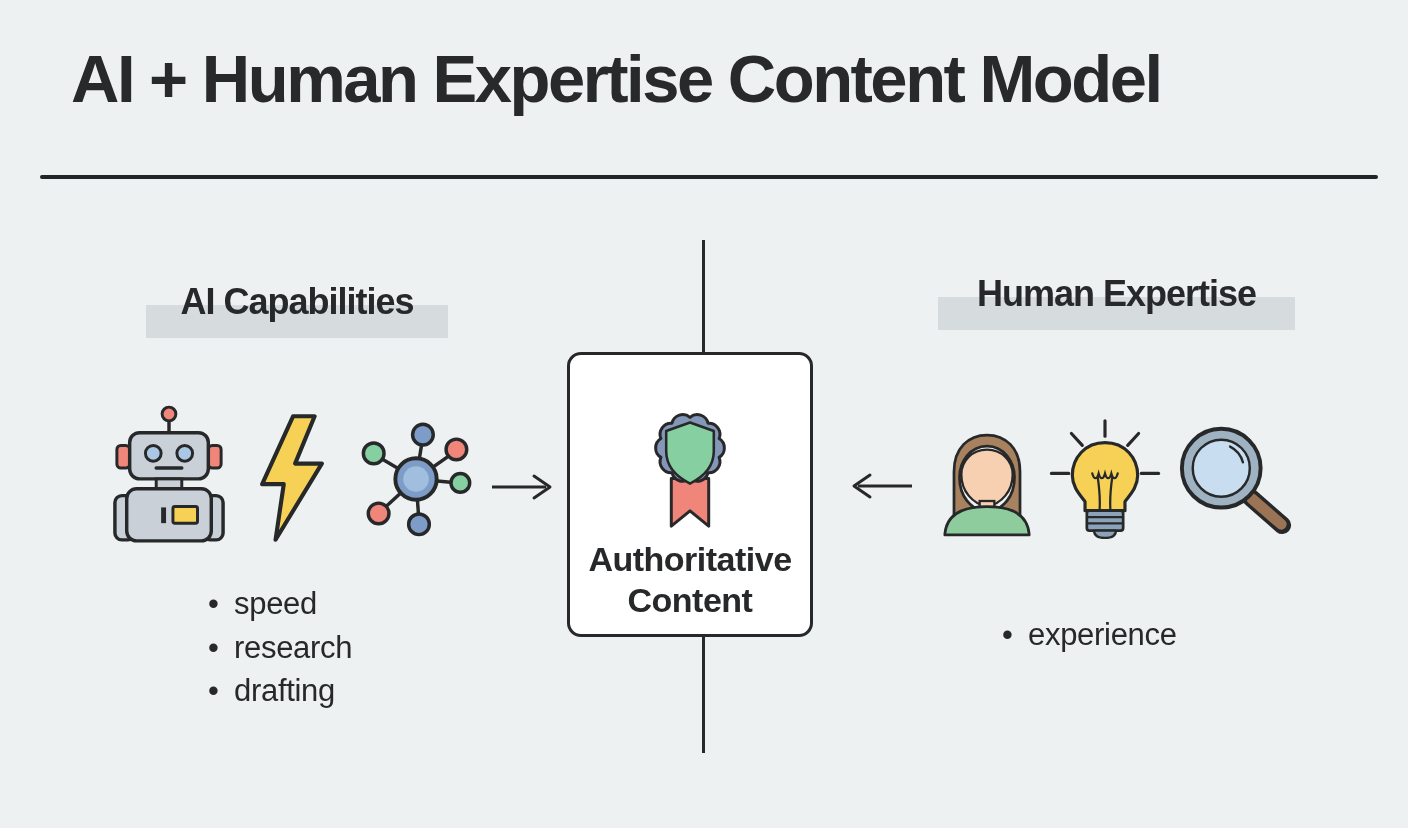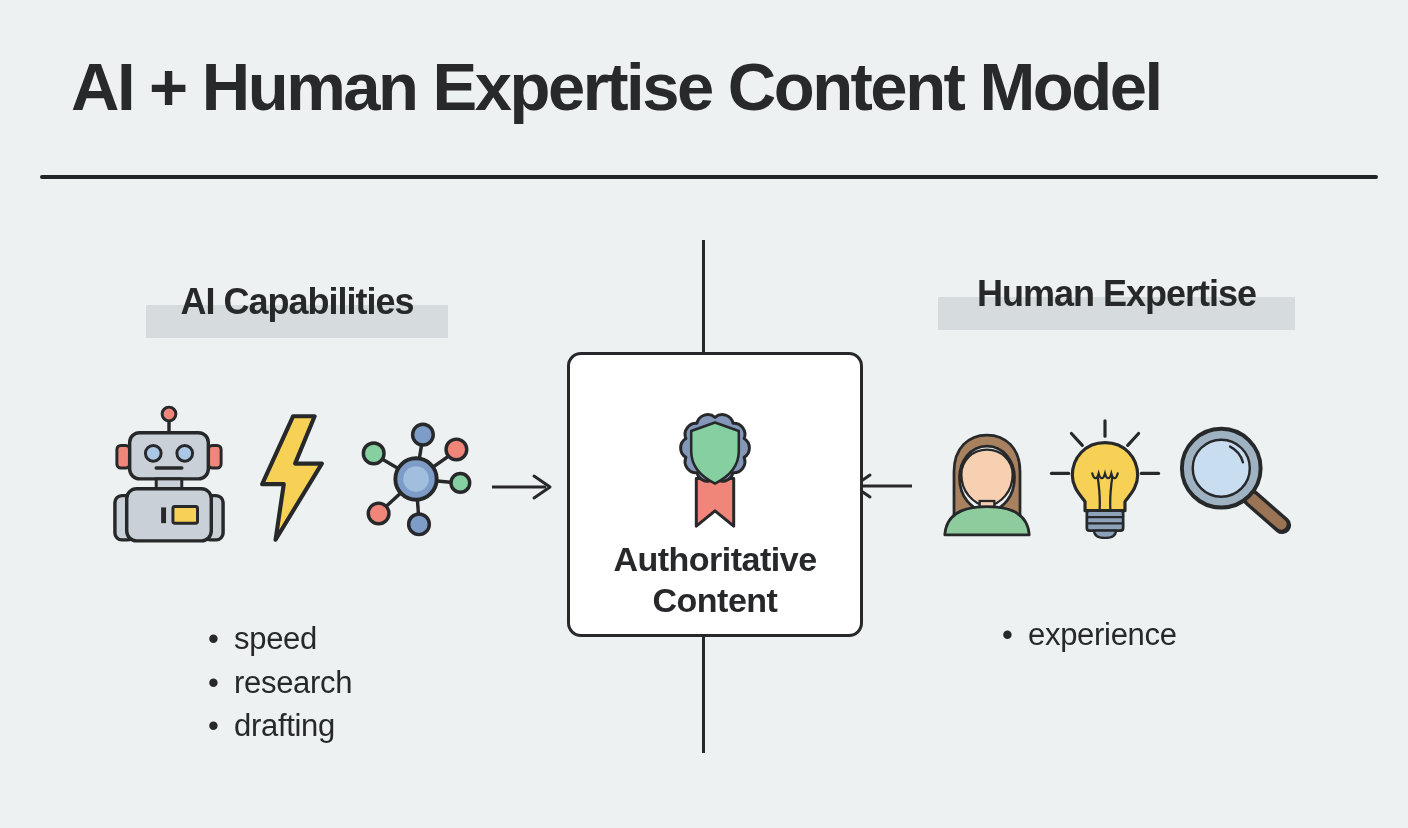--- a/index.html
+++ b/index.html
@@ -15,21 +15,21 @@
     font-family:"Liberation Sans","DejaVu Sans",sans-serif;
     color:var(--ink);
     background:var(--bg);
     overflow:hidden;
   }
   .canvas{
     position:relative;width:1408px;height:828px;
     background:radial-gradient(130% 130% at 50% 45%, #eef1f2 55%, #e4e8ea 100%);
   }
   .title{
-    position:absolute;left:71px;top:48px;
+    position:absolute;left:71px;top:40px;
     font-size:67px;font-weight:bold;letter-spacing:-2.5px;color:#27292b;
     white-space:nowrap;
   }
   .title-rule{
     position:absolute;left:40px;top:175px;width:1338px;height:4px;
     background:#222527;border-radius:2px;
   }
   .v-line{position:absolute;left:702px;width:3px;background:var(--ink);}
   .v-line.top{top:240px;height:113px;}
   .v-line.bottom{top:636px;height:117px;}
@@ -50,34 +50,34 @@
   .icon-bolt{left:256px;top:412px;width:72px;height:132px;}
   .icon-network{left:354px;top:414px;width:128px;height:128px;}
   .icon-person{left:932px;top:417px;width:110px;height:124px;}
   .icon-bulb{left:1046px;top:412px;width:118px;height:132px;}
   .icon-magnifier{left:1176px;top:422px;width:122px;height:114px;}
   .arrow{position:absolute;width:68px;height:30px;}
   .arrow-right{left:490px;top:472px;}
   .arrow-left{left:846px;top:471px;}
 
   .center-card{
-    position:absolute;left:567px;top:352px;width:296px;height:285px;
+    position:absolute;left:567px;top:352px;width:246px;height:285px;
     background:var(--card-bg);border:3px solid var(--ink);border-radius:14px;
     display:flex;flex-direction:column;align-items:center;
   }
   .badge{width:102px;height:148px;margin-top:30px;}
   .card-label{
     margin-top:6px;width:240px;text-align:center;
     font-size:34px;font-weight:bold;letter-spacing:-0.5px;line-height:1.22;
   }
 
   .bullets{position:absolute;list-style:none;font-size:31px;letter-spacing:-0.3px;}
   .bullets li{line-height:43.5px;white-space:nowrap;}
   .bullets li::before{content:"\2022";display:inline-block;width:26px;}
-  .bullets-left{left:208px;top:617px;}
+  .bullets-left{left:208px;top:582px;}
   .bullets-right{left:1002px;top:613px;}
 </style>
 </head>
 <body>
 
 <div class="canvas">
 
   <h1 class="title">AI + Human Expertise Content Model</h1>
   <div class="title-rule"></div>
 

